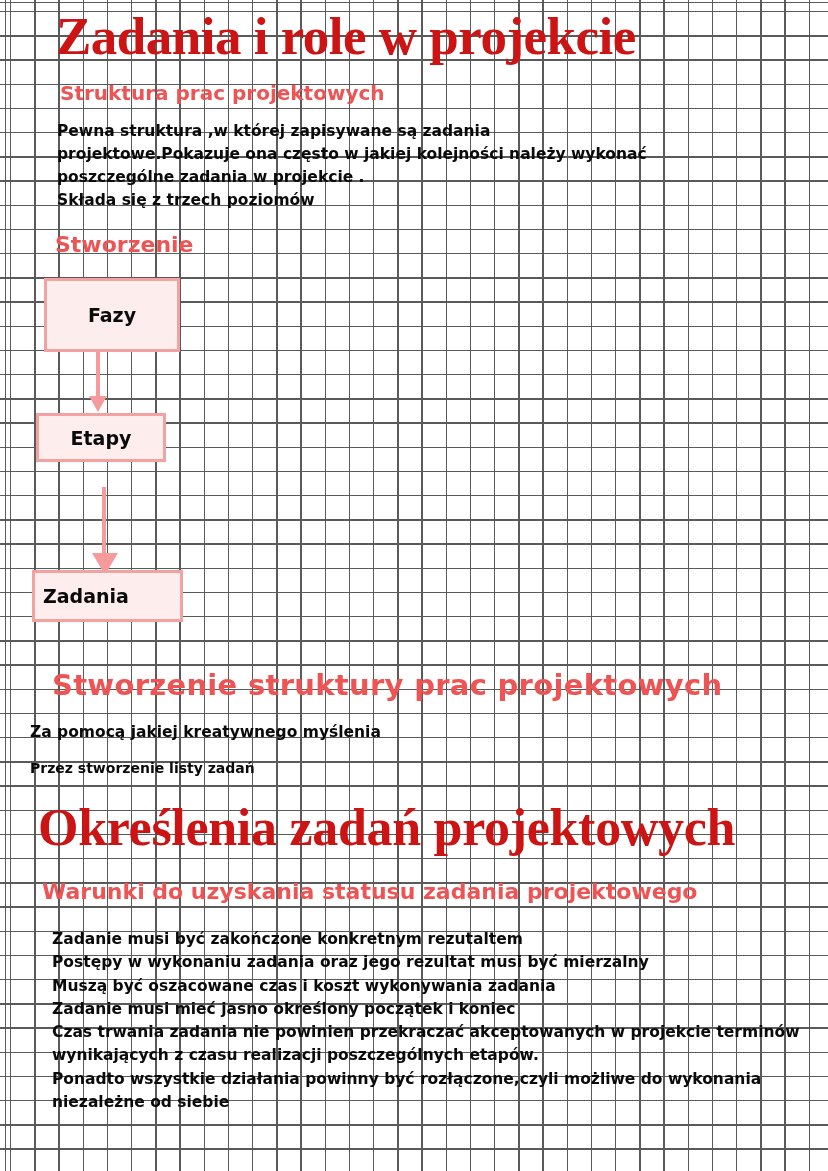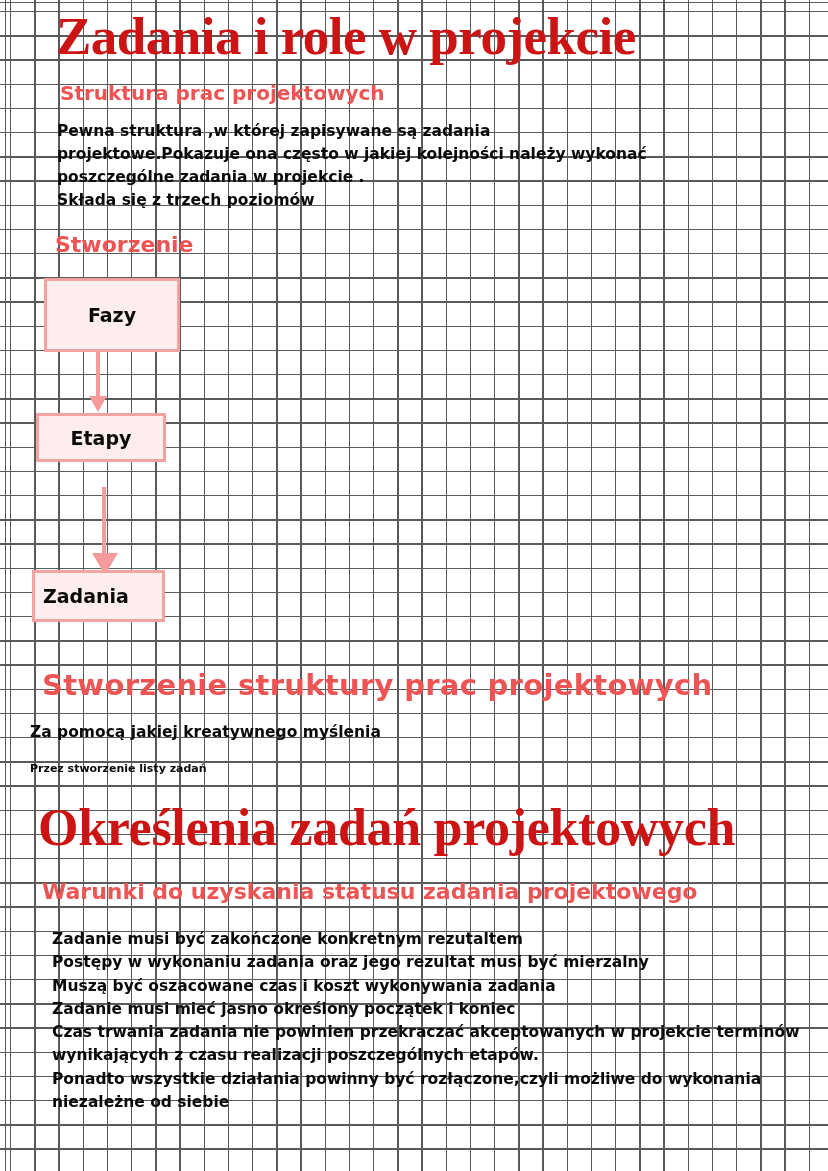--- a/index.html
+++ b/index.html
@@ -66,21 +66,21 @@
   }
 
   .sub-hierarchia {
     font-size: 22px;
     left: 55px;
     top: 234px;
   }
 
   .sub-stworzenie {
     font-size: 29px;
-    left: 42px;
+    left: 52px;
     top: 671px;
     letter-spacing: 0.3px;
   }
 
   .sub-warunki {
     font-size: 22px;
     left: 42px;
     top: 881px;
   }
 
@@ -99,21 +99,21 @@
 
   .line-pomoca {
     left: 30px;
     top: 721px;
     font-size: 15.5px;
   }
 
   .line-lista {
     left: 30px;
     top: 757px;
-    font-size: 11px;
+    font-size: 14px;
   }
 
   .para-warunki {
     left: 52px;
     top: 928px;
     line-height: 23.3px;
   }
 
   
   .node {
@@ -140,21 +140,21 @@
     left: 36px;
     top: 413px;
     width: 130px;
     height: 49px;
     justify-content: center;
   }
 
   .node-zadania {
     left: 32px;
     top: 570px;
-    width: 133px;
+    width: 151px;
     height: 52px;
     justify-content: flex-start;
     padding-left: 8px;
   }
 
   .arrow { position: absolute; }
   .arrow .shaft {
     position: absolute;
     left: 0;
     top: 0;

